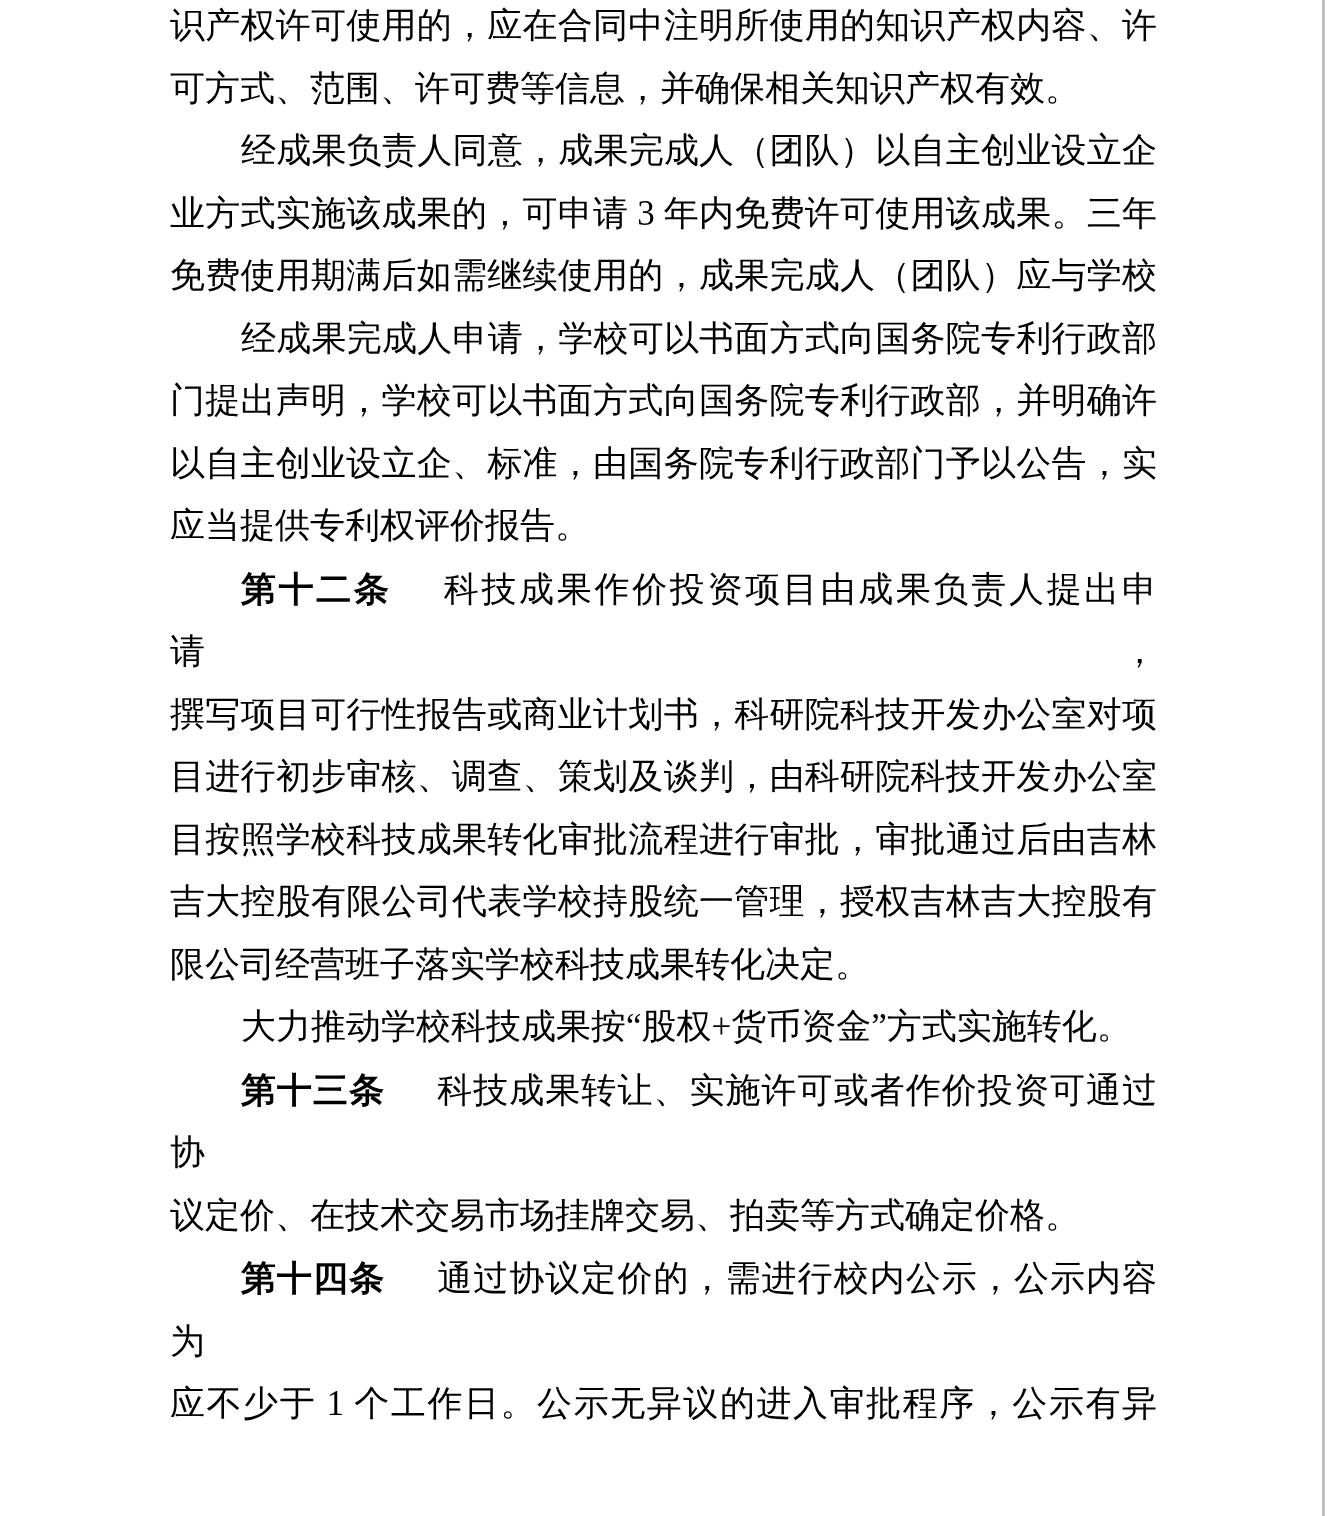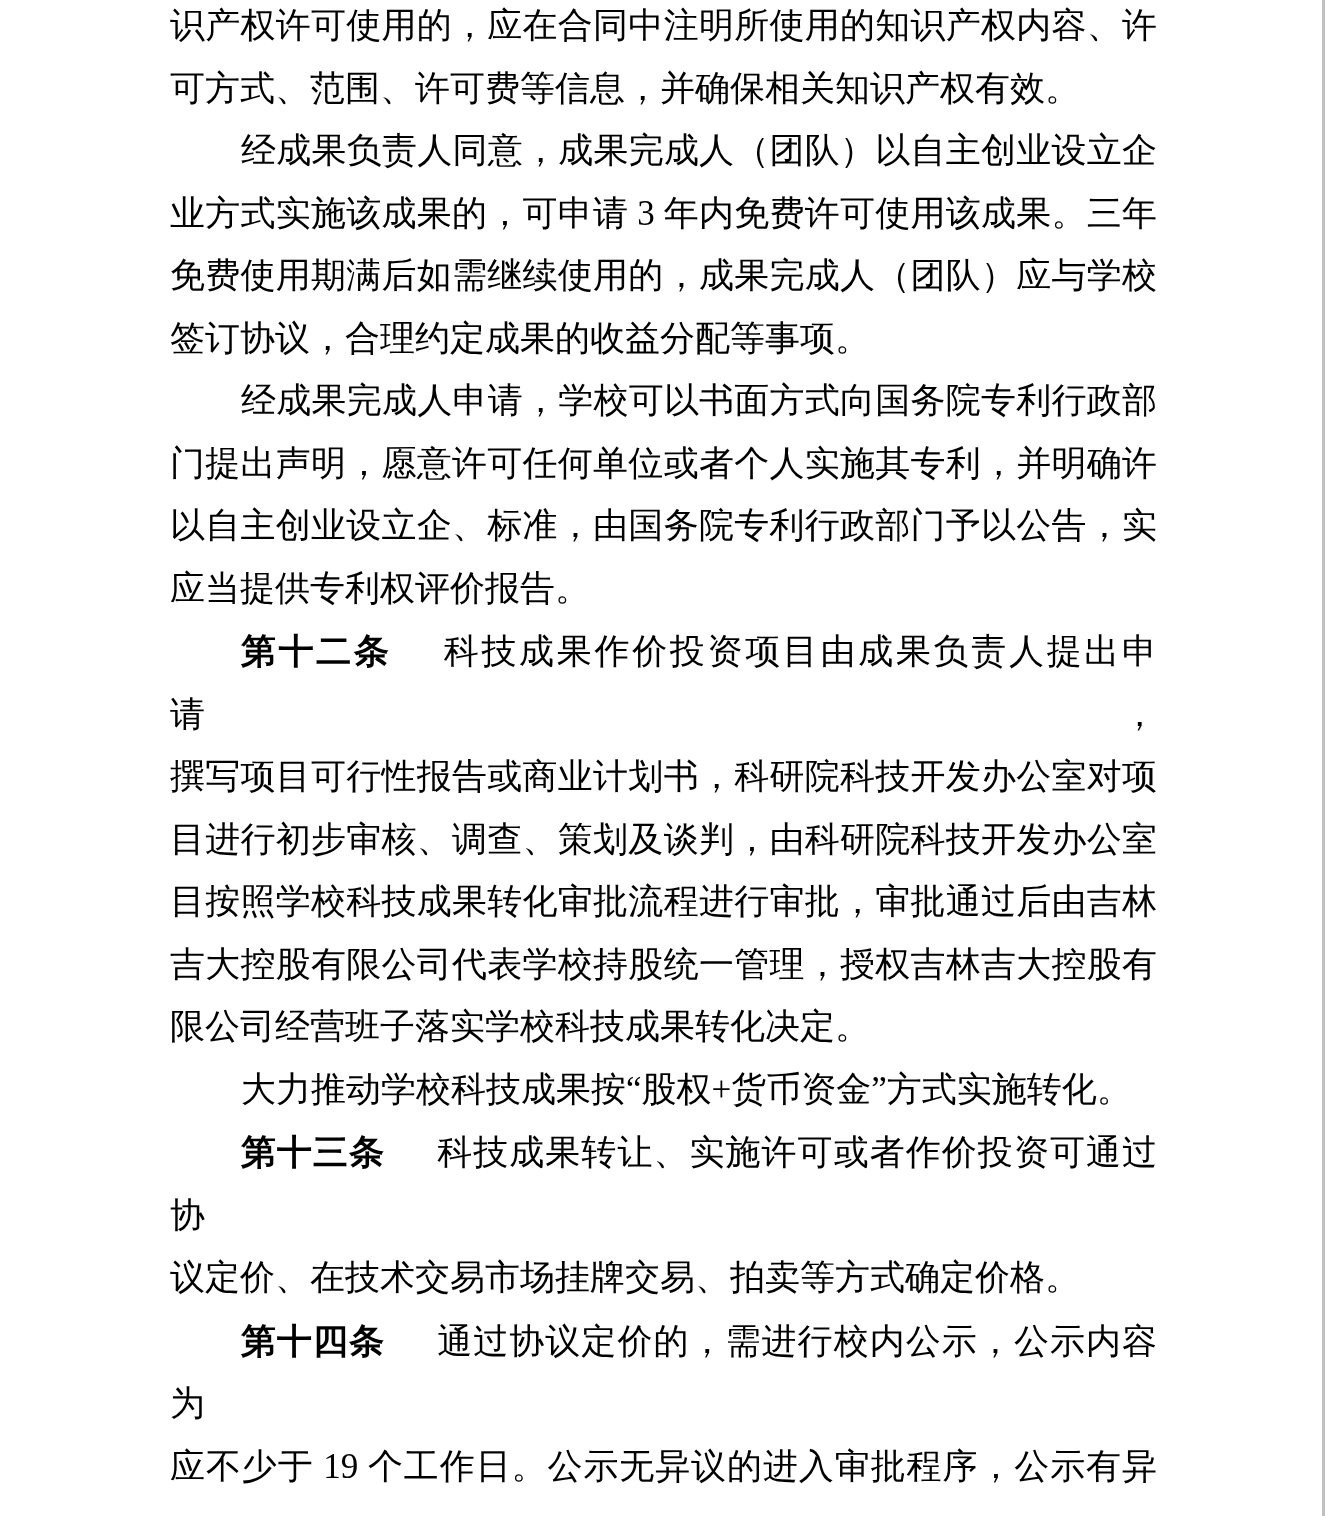--- a/index.html
+++ b/index.html
@@ -55,36 +55,35 @@
 <body>
 
 <div class="page">
   <div class="textblock">
 
     <div class="line"><span>识产权许可使用的，应在合同中注明所使用的知识产权内容、许</span></div>
     <div class="line end"><span>可方式、范围、许可费等信息，并确保相关知识产权有效。</span></div>
     <div class="line ind"><span>经成果负责人同意，成果完成人（团队）以自主创业设立企</span></div>
     <div class="line"><span>业方式实施该成果的，可申请 3 年内免费许可使用该成果。三年</span></div>
     <div class="line"><span>免费使用期满后如需继续使用的，成果完成人（团队）应与学校</span></div>
-    <div class="line end"><span>签订协议，合理约定成果的收益分配等事项。</span></div>
     <div class="line ind"><span>经成果完成人申请，学校可以书面方式向国务院专利行政部</span></div>
-    <div class="line"><span>门提出声明，愿意许可任何单位或者个人实施其专利，并明确许</span></div>
+    <div class="line"><span>门提出声明，学校可以书面方式向国务院专利行政部，并明确许</span></div>
     <div class="line"><span>以自主创业设立企、标准，由国务院专利行政部门予以公告，实</span></div>
     <div class="line end"><span>应当提供专利权评价报告。</span></div>
 
     <div class="line ind"><span class="art">第十二条</span><span>科技成果作价投资项目由成果负责人提出申请，</span></div>
     <div class="line"><span>撰写项目可行性报告或商业计划书，科研院科技开发办公室对项</span></div>
     <div class="line"><span>目进行初步审核、调查、策划及谈判，由科研院科技开发办公室</span></div>
     <div class="line"><span>目按照学校科技成果转化审批流程进行审批，审批通过后由吉林</span></div>
     <div class="line"><span>吉大控股有限公司代表学校持股统一管理，授权吉林吉大控股有</span></div>
     <div class="line end"><span>限公司经营班子落实学校科技成果转化决定。</span></div>
 
     <div class="line ind end"><span>大力推动学校科技成果按“股权+货币资金”方式实施转化。</span></div>
 
     <div class="line ind"><span class="art">第十三条</span><span>科技成果转让、实施许可或者作价投资可通过协</span></div>
     <div class="line end"><span>议定价、在技术交易市场挂牌交易、拍卖等方式确定价格。</span></div>
 
     <div class="line ind"><span class="art">第十四条</span><span>通过协议定价的，需进行校内公示，公示内容为</span></div>
-    <div class="line"><span>应不少于 19 个工作日。公示无异议的进入审批程序，公示有异</span></div>
+    <div class="line"><span>应不少于 1 个工作日。公示无异议的进入审批程序，公示有异</span></div>
 
   </div>
   <div class="page-edge"></div>
 </div>
 
 </body></html>

